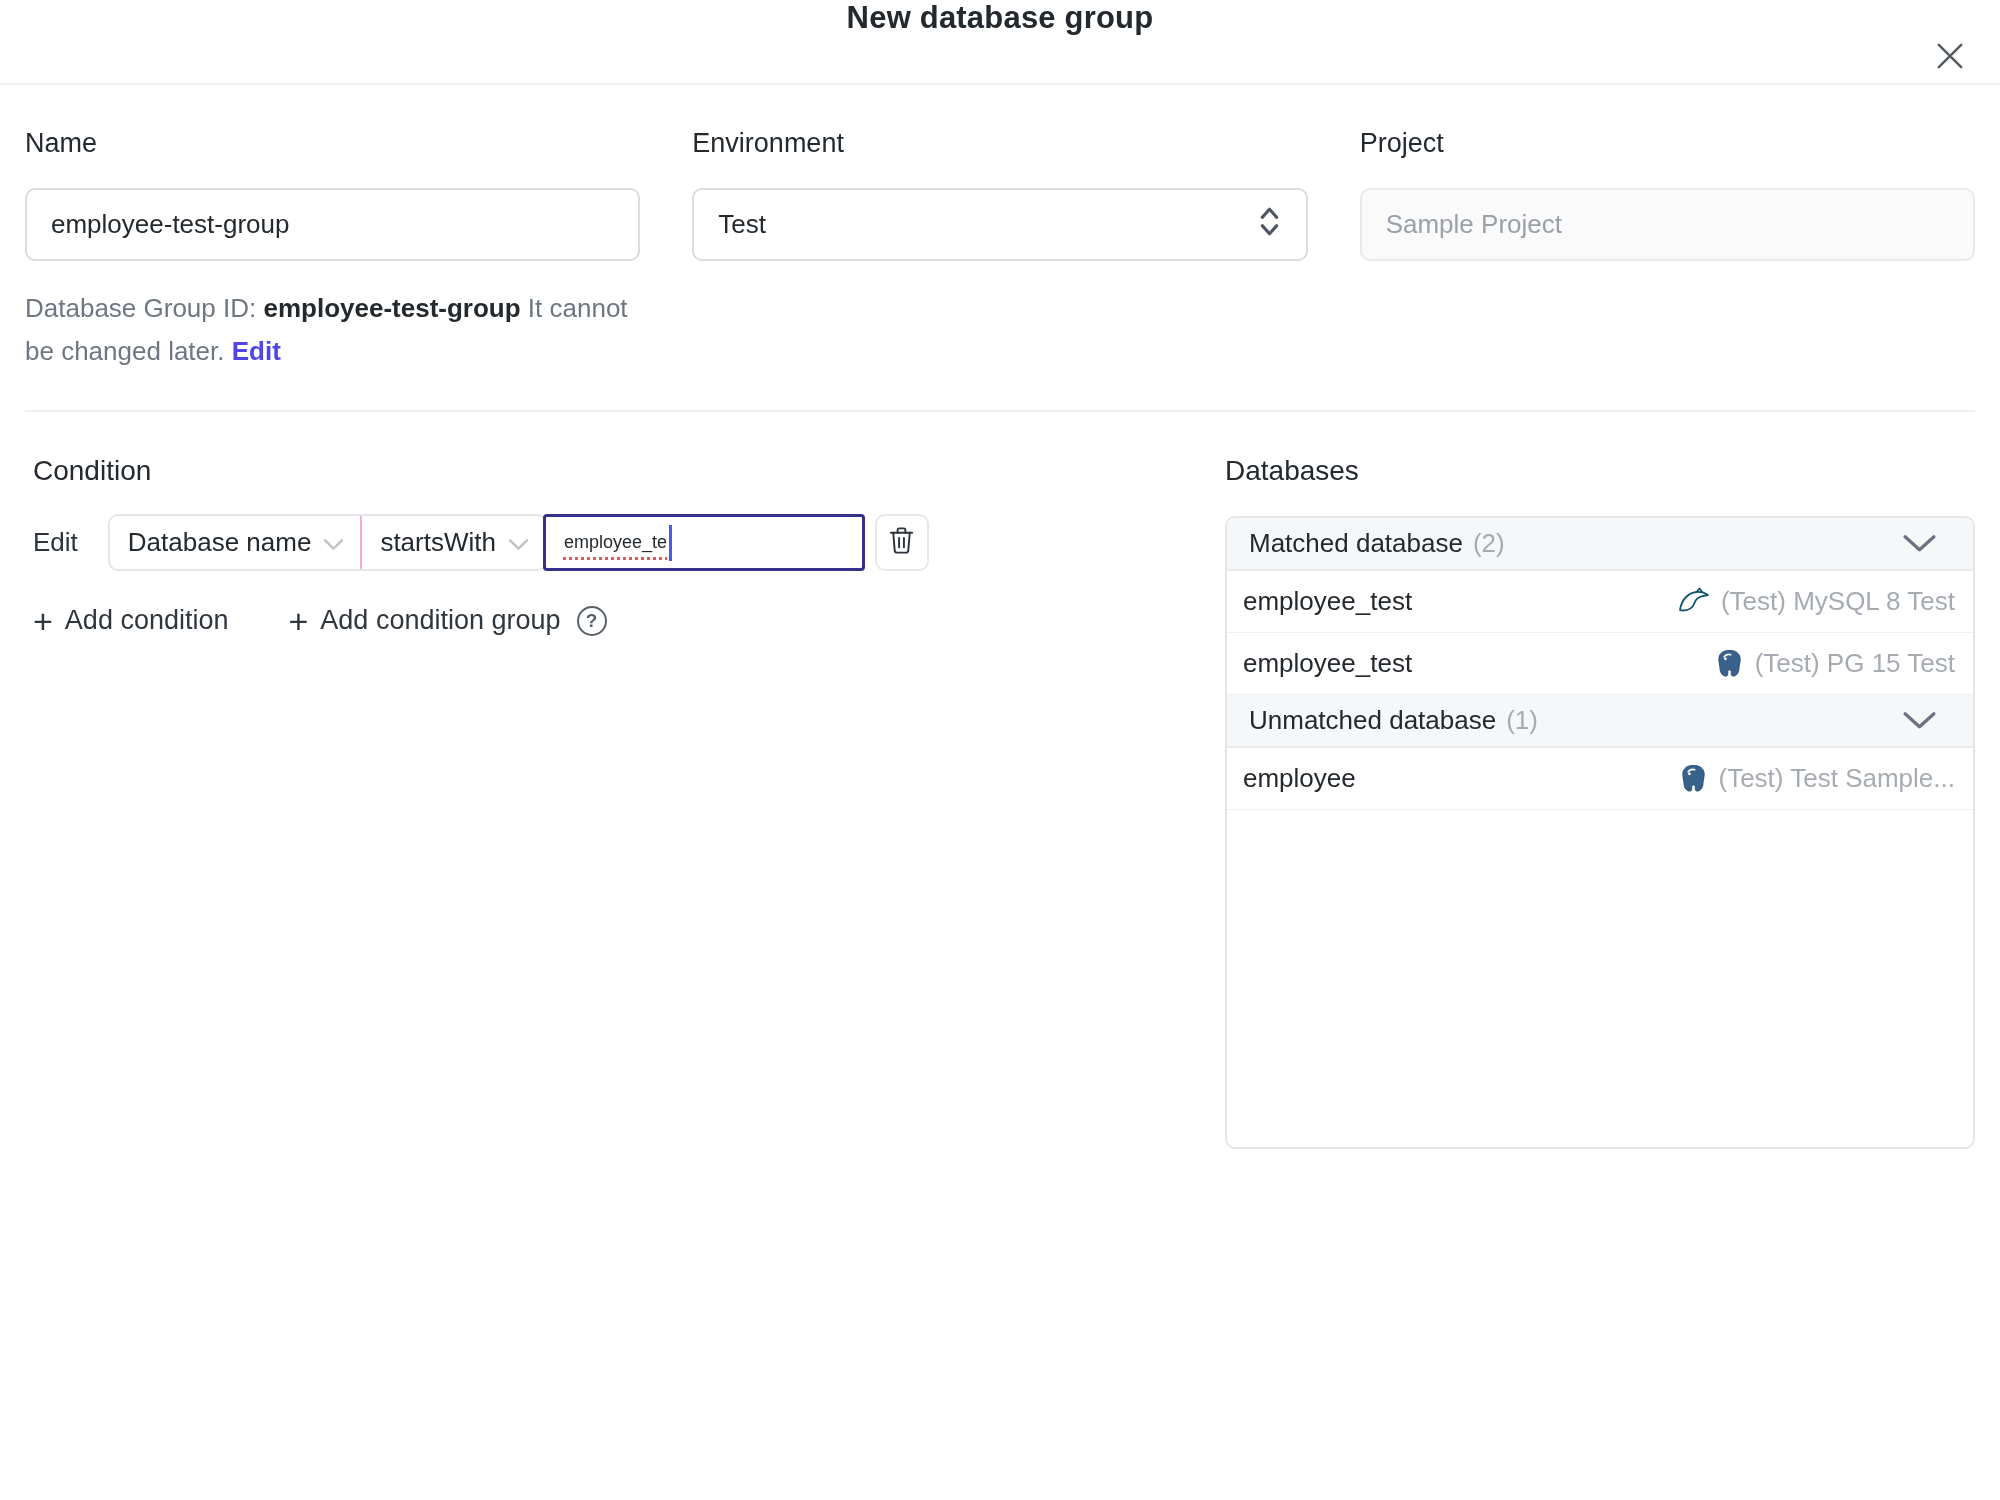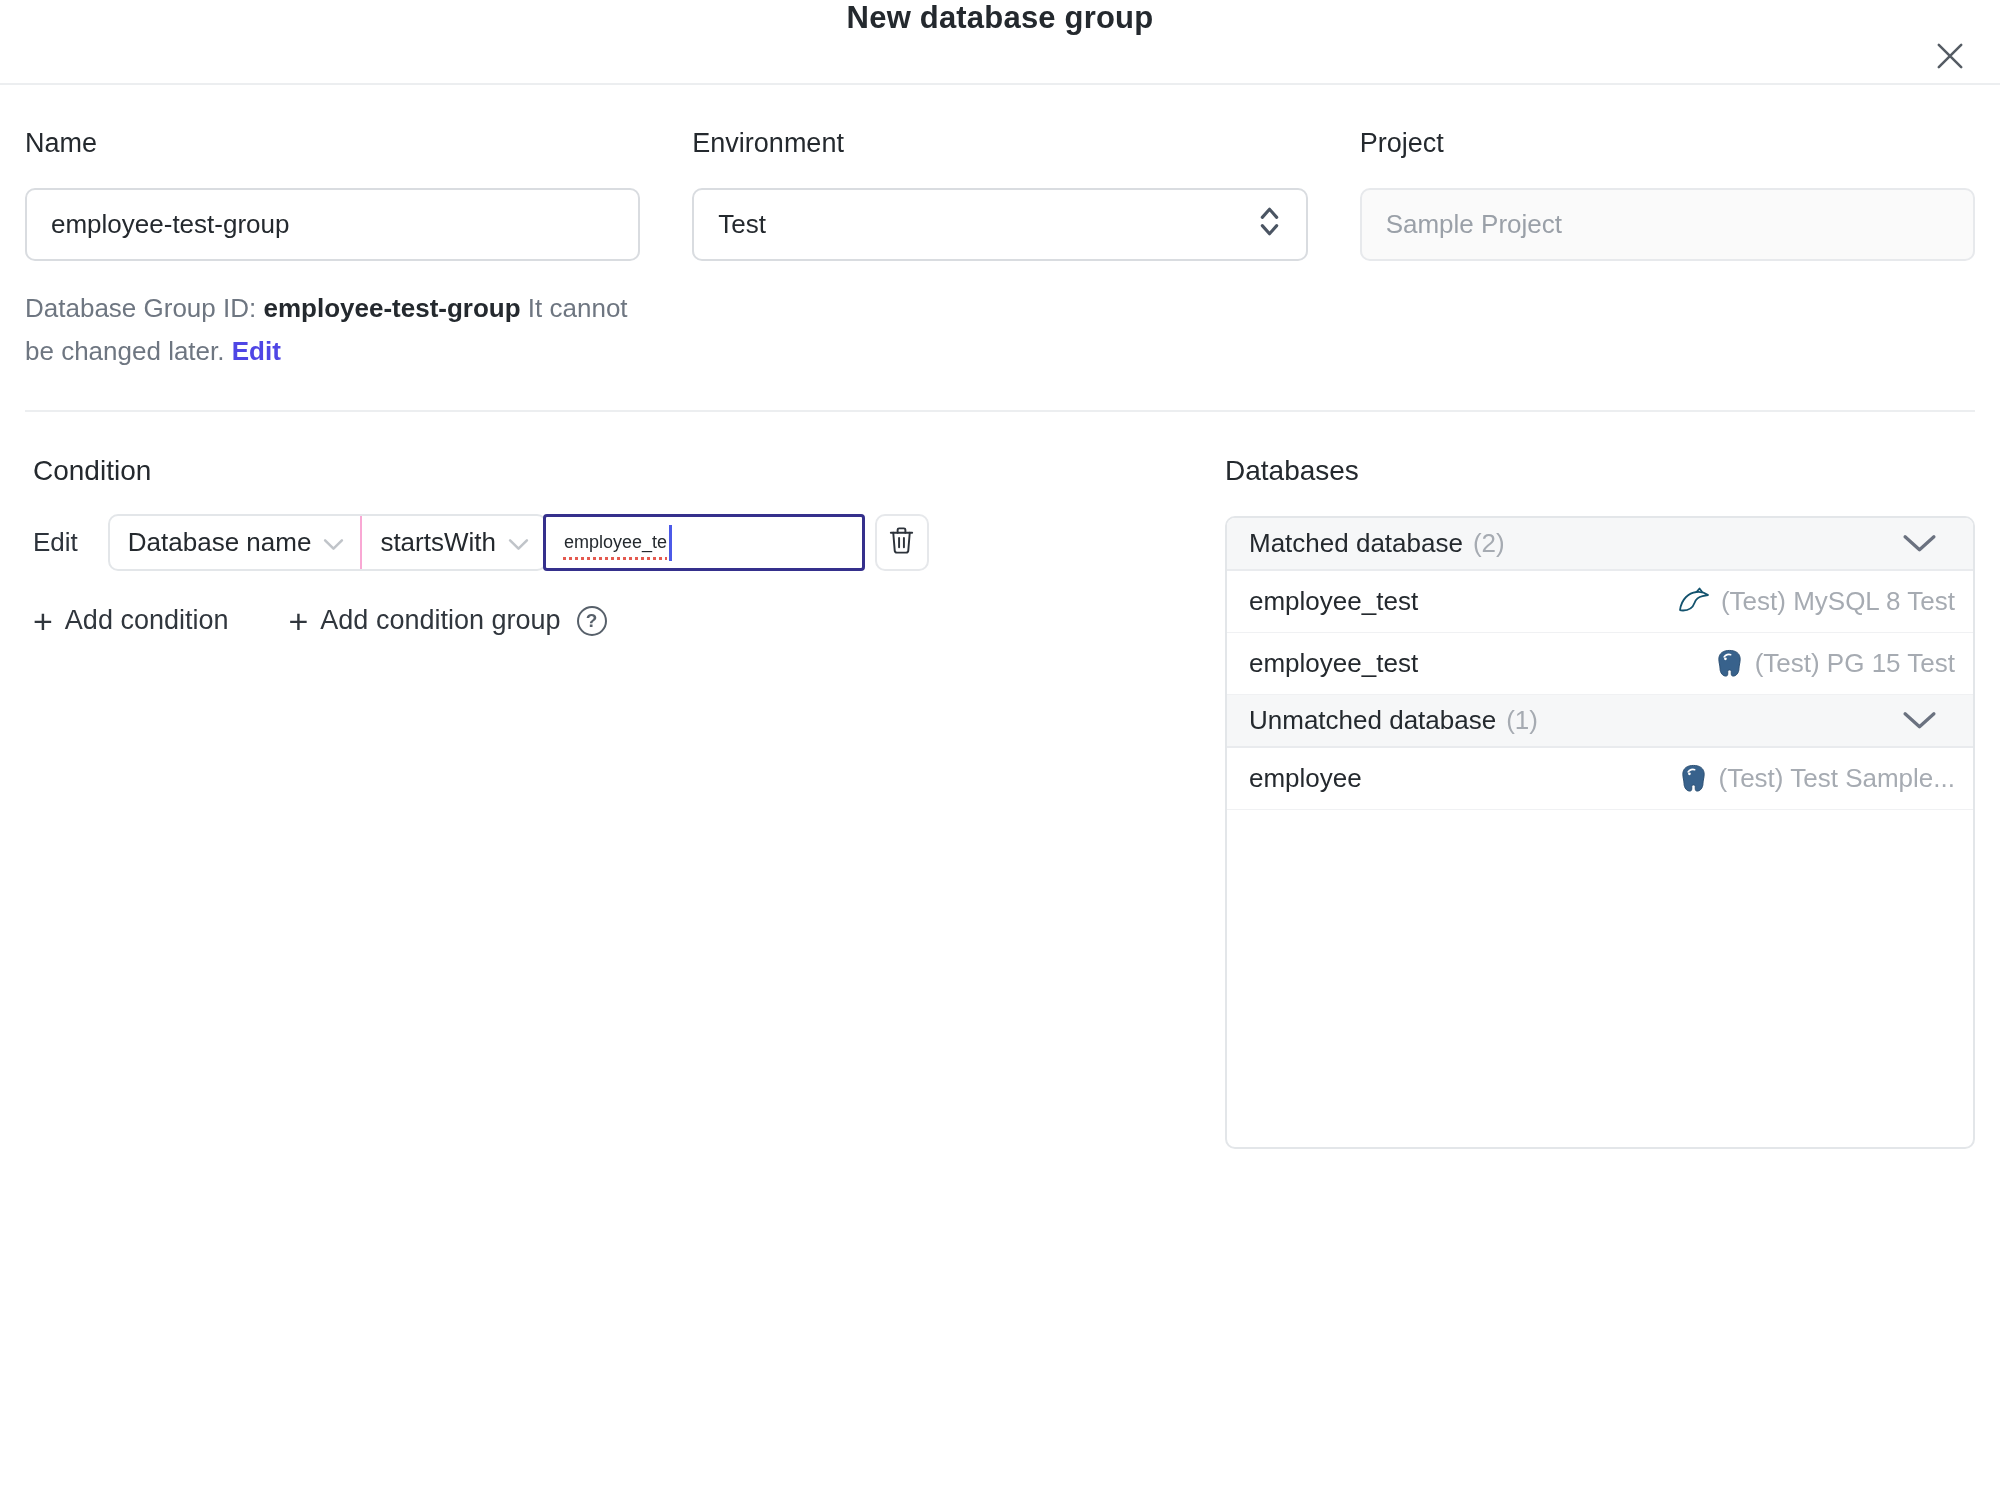--- a/index.html
+++ b/index.html
@@ -80,21 +80,21 @@
   .db-panel { margin-top: 26px; height: 633px; border: 2px solid #e3e6e9; border-radius: 10px; overflow: hidden; background: #fff; }
   .db-section-header {
     height: 53px; background: #f6f7f8; display: flex; align-items: center;
     padding: 0 36px 0 22px; border-bottom: 2px solid #e9ebee; cursor: pointer;
   }
   .db-section-header .sec-title { font-size: 26px; font-weight: 500; color: #24292e; }
   .db-section-header .sec-count { margin-left: 10px; font-size: 26px; color: #a6abb2; }
   .db-section-header .chev { margin-left: auto; display: flex; }
   .db-row {
     height: 62px; display: flex; align-items: center;
-    padding: 0 18px 0 22px; border-bottom: 1px solid #f0f1f3;
+    padding: 0 18px 0 16px; border-bottom: 1px solid #f0f1f3;
     font-size: 26px; color: #24292e; background: #fff;
   }
   .db-row .row-right { margin-left: auto; display: flex; align-items: center; gap: 10px; font-size: 26px; color: #a6abb2; }
   .engine-icon { display: flex; align-items: center; }
 </style>
 </head>
 <body>
 
 <div class="dlg-header">
   <div class="dlg-title">New database group</div>

